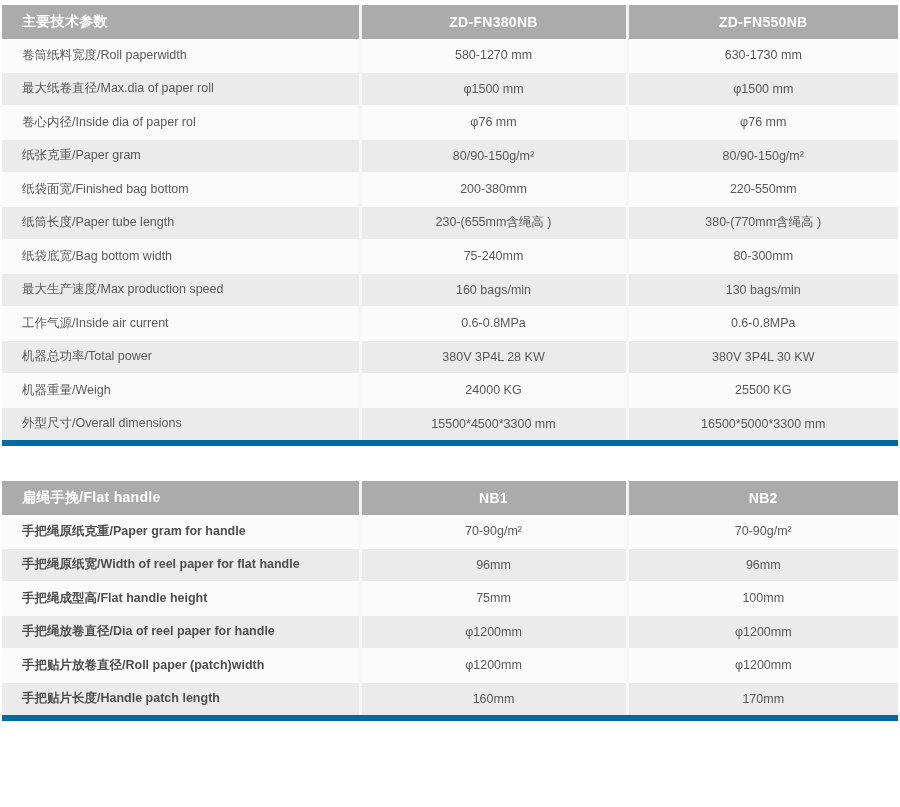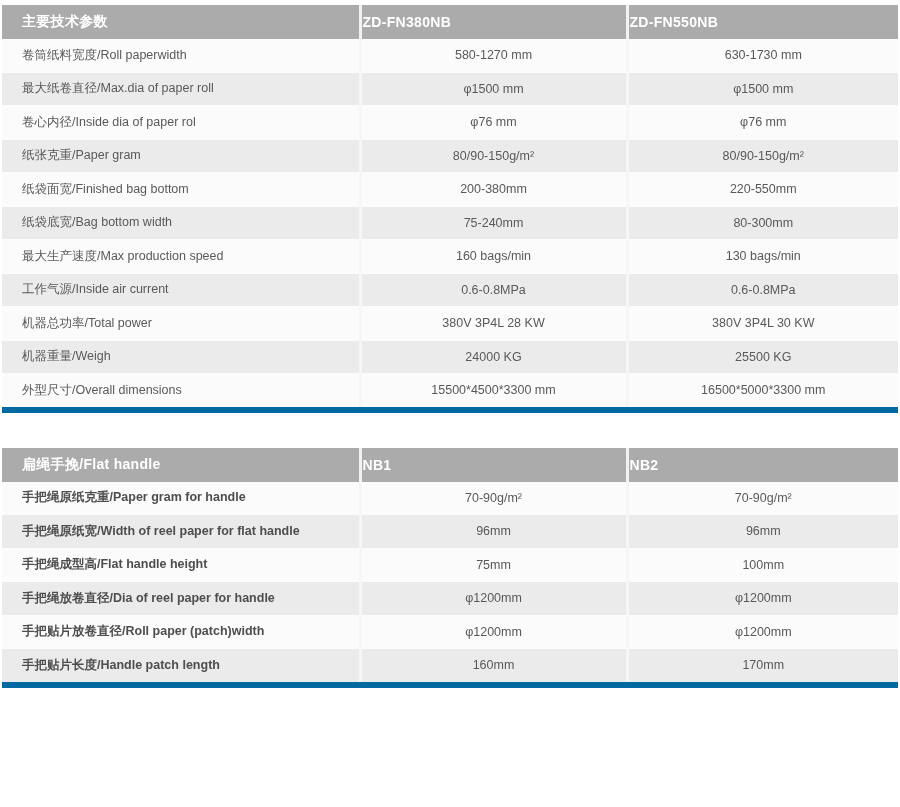--- a/index.html
+++ b/index.html
@@ -24,21 +24,21 @@
   col.c1 { width: 358px; }
   col.c2 { width: 267px; }
   col.c3 { width: 271px; }
 
   table.spec th {
     background: #ababab;
     color: #ffffff;
     height: 32px;
     font-size: 14px;
     font-weight: bold;
-    text-align: left;
+    text-align: center;
     vertical-align: middle;
     letter-spacing: 0.3px;
   }
   table.spec th.title {
     text-align: left;
     padding-left: 20px;
   }
   table.spec th:not(:last-child) {
     border-right: 3px solid #f2f2f2;
   }
@@ -112,20 +112,25 @@
     <td class="val">80/90-150g/m²</td>
     <td class="val">80/90-150g/m²</td>
   </tr>
 
   <tr>
     <td class="label">纸袋面宽/Finished bag bottom</td>
     <td class="val">200-380mm</td>
     <td class="val">220-550mm</td>
   </tr>
 
+  <tr>
+    <td class="label">纸筒长度/Paper tube length</td>
+    <td class="val">230-(655mm含绳高 )</td>
+    <td class="val">380-(770mm含绳高 )</td>
+  </tr>
 
   <tr>
     <td class="label">纸袋底宽/Bag bottom width</td>
     <td class="val">75-240mm</td>
     <td class="val">80-300mm</td>
   </tr>
 
   <tr>
     <td class="label">最大生产速度/Max production speed</td>
     <td class="val">160 bags/min</td>

